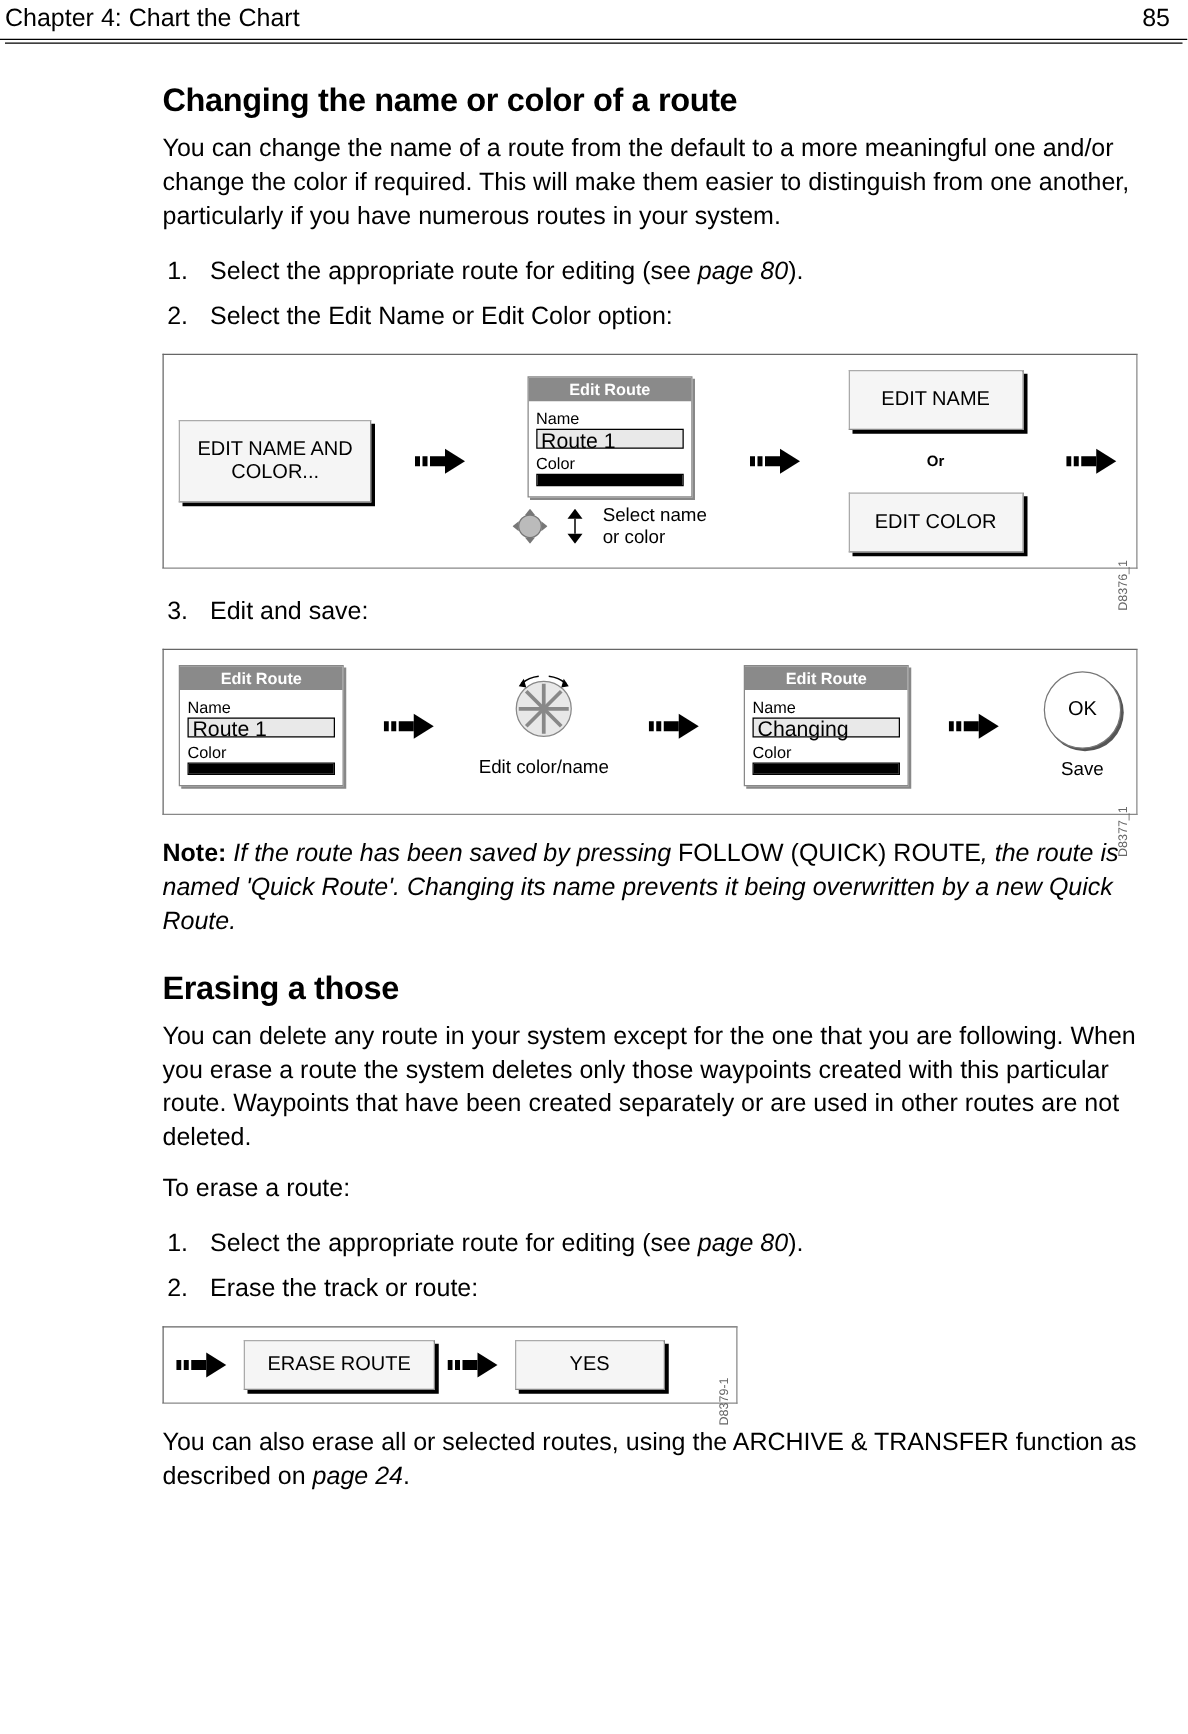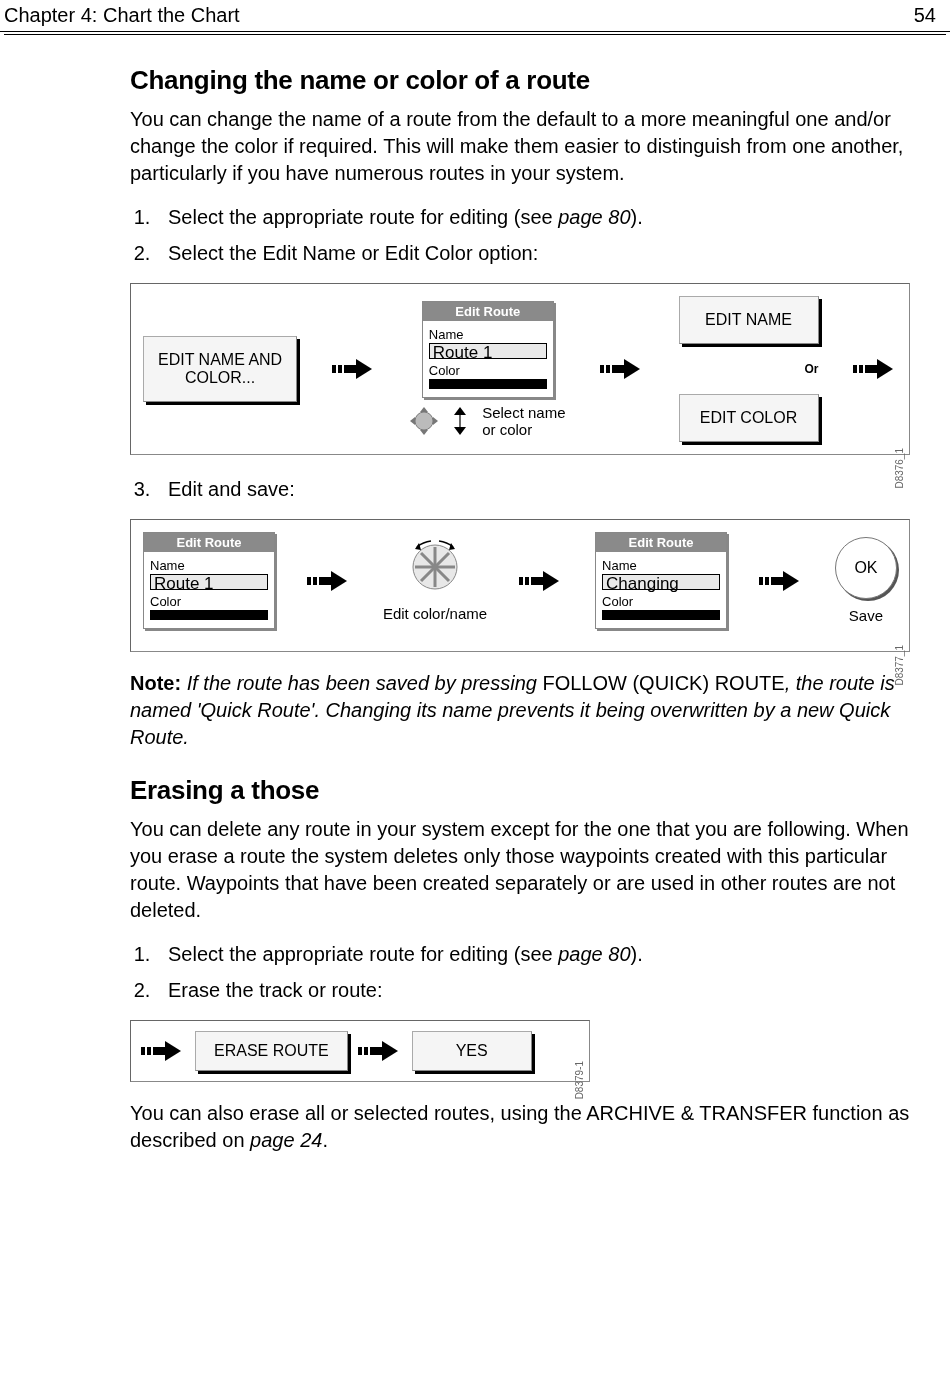--- a/index.html
+++ b/index.html
@@ -88,21 +88,21 @@
   }
   .panel .colorbar {
     border: 1px solid #000; height: 10px; margin-top:1px;
     background: linear-gradient(#000,#000);
   }
 
   .cursor-pad { display:flex; align-items:center; gap:8px; font-size:15px; font-family:Arial,sans-serif;}
   .cursor-pad svg { width:28px; height:28px; }
 
   .col { display:flex; flex-direction:column; align-items:center; gap:6px;}
-  .fig1-right { display:flex; flex-direction:column; align-items:flex-end; gap:18px; }
+  .fig1-right { display:flex; flex-direction:column; align-items:center; gap:18px; }
   .orlabel { font-weight:700; font-size:12px; font-family:Arial,sans-serif;}
 
   .rotary { display:flex; flex-direction:column; align-items:center; gap:6px;}
   .rotary svg { width:56px; height:56px;}
   .rotary .cap { font-size:15px; font-family:Arial,sans-serif; margin-top:4px;}
 
   .okbtn { display:flex; flex-direction:column; align-items:center; gap:4px;}
   .okbtn .circle {
     width:62px; height:62px; border-radius:50%;
     border:1.5px solid #777; box-shadow: 2px 2px 0 #555;
@@ -155,21 +155,21 @@
       <path d="M10 8 A 26 26 0 0 1 24 2" fill="none" stroke="#000" stroke-width="1.4"></path>
       <polygon points="8,10 12,4 14,11" fill="#000"></polygon>
       <path d="M46 8 A 26 26 0 0 0 32 2" fill="none" stroke="#000" stroke-width="1.4"></path>
       <polygon points="48,10 44,4 42,11" fill="#000"></polygon>
     </g>
   </defs>
 </svg>
 
 <div class="page-header">
   <span class="chap">Chapter 4: Chart the Chart</span>
-  <span class="pg">54</span>
+  <span class="pg">85</span>
 </div>
 <div class="second-rule"></div>
 
 <div class="content">
 
   <h2>Changing the name or color of a route</h2>
   <p class="body">You can change the name of a route from the default to a more meaningful one and/or change the color if required. This will make them easier to distinguish from one another, particularly if you have numerous routes in your system.</p>
 
   <ol class="steps">
     <li>
@@ -290,20 +290,21 @@
 
     <span class="figid">D8377_1</span>
   </div>
 
   <p class="note">
     <span class="bold">Note: </span><span class="ital">If the route has been saved by pressing </span><span>FOLLOW (QUICK) ROUTE</span><span class="ital">, the route is named 'Quick Route'. Changing its name prevents it being overwritten by a new Quick Route.</span>
   </p>
 
   <h2>Erasing a those</h2>
   <p class="body">You can delete any route in your system except for the one that you are following. When you erase a route the system deletes only those waypoints created with this particular route. Waypoints that have been created separately or are used in other routes are not deleted.</p>
+  <p class="body">To erase a route:</p>
 
   <ol class="steps">
     <li>
       <span>Select the appropriate route for editing (see </span><span class="ref">page 80</span><span>).</span>
     </li>
     <li>Erase the track or route:</li>
   </ol>
 
   <div class="figure fig3">
     <span class="arrow-rt">

